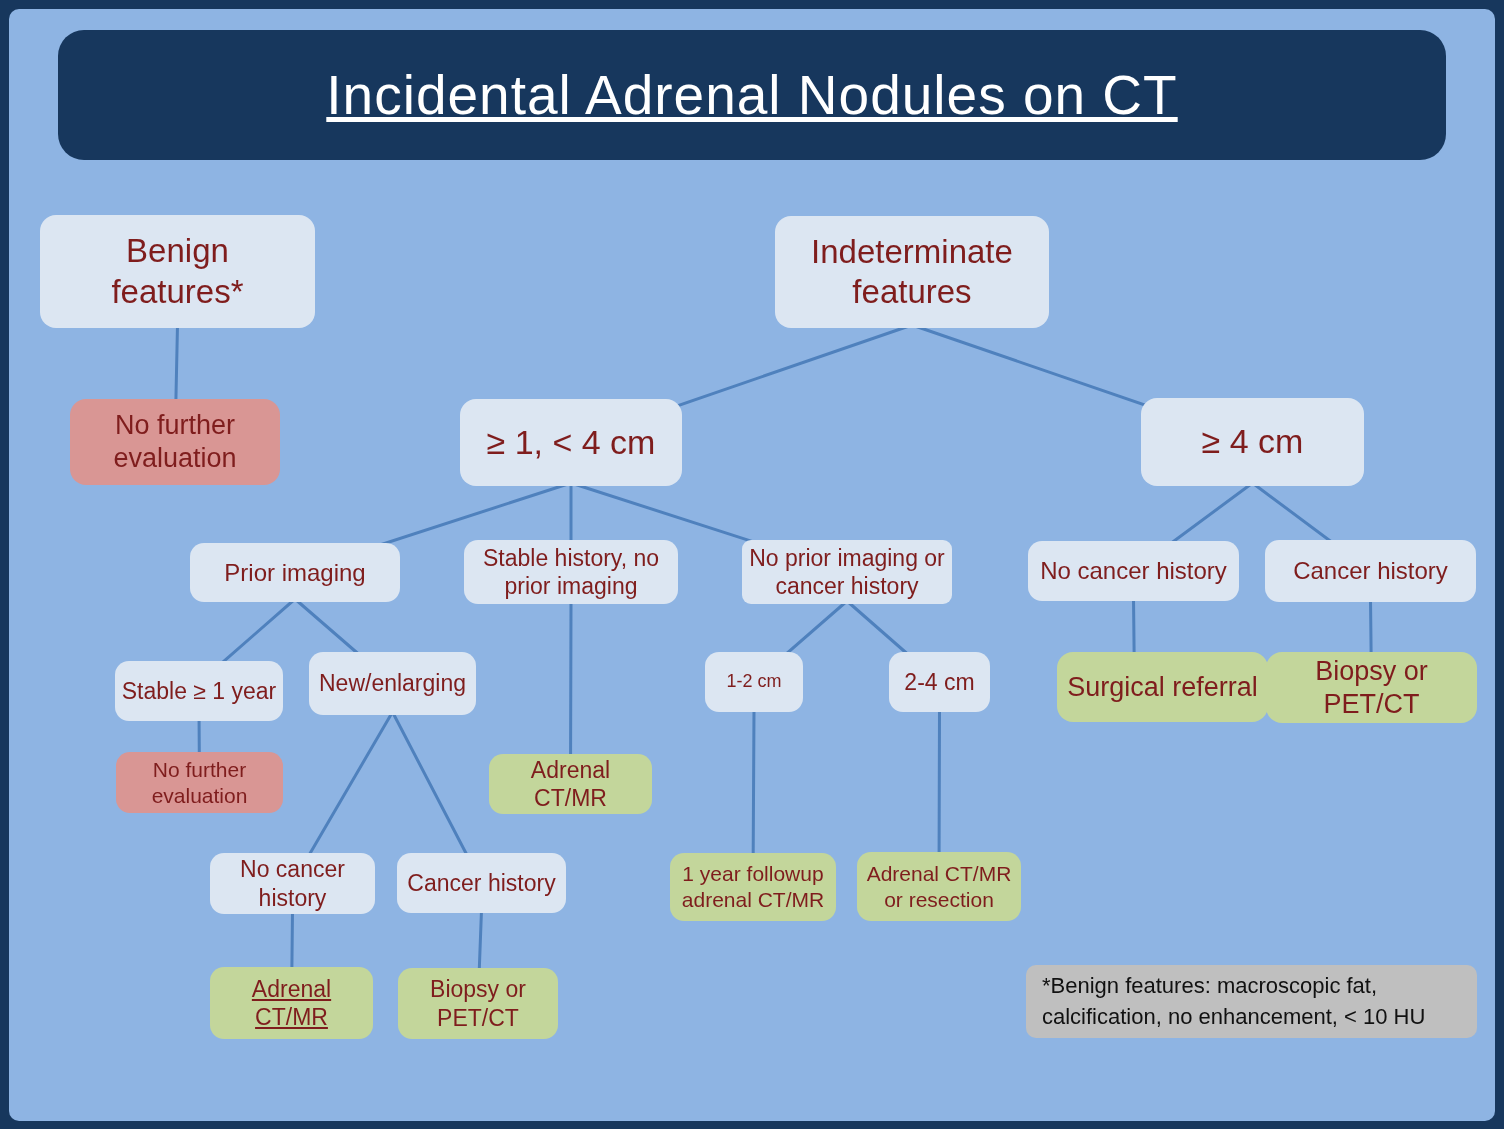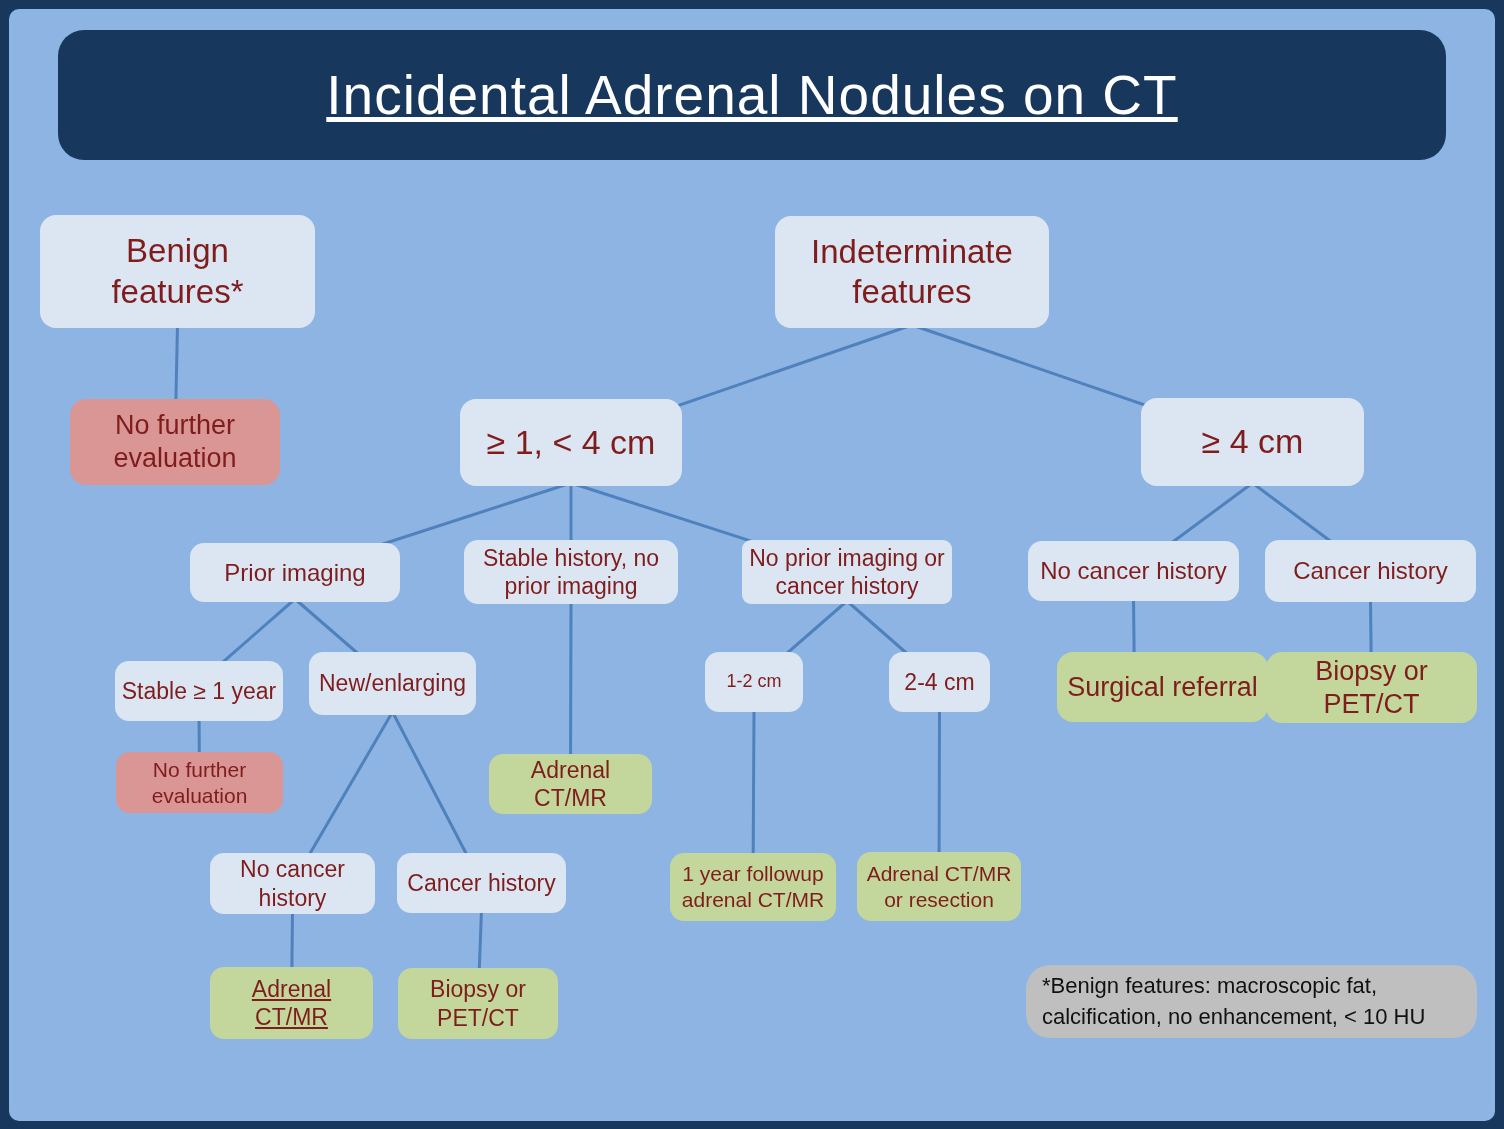--- a/index.html
+++ b/index.html
@@ -128,15 +128,15 @@
 
   <div class="node action" style="left:857px;top:852px;width:164px;height:69px;font-size:21px;border-radius:14px;">Adrenal CT/MR
 or resection</div>
 
   <div class="node action" style="left:210px;top:967px;width:163px;height:72px;font-size:23px;border-radius:14px;text-decoration:underline;">Adrenal
 CT/MR</div>
 
   <div class="node action" style="left:398px;top:968px;width:160px;height:71px;font-size:23px;border-radius:14px;">Biopsy or
 PET/CT</div>
 
-  <div class="note" style="left:1026px;top:965px;width:451px;height:73px;font-size:22px;border-radius:24px;">*Benign features: macroscopic fat,
+  <div class="note" style="left:1026px;top:965px;width:451px;height:73px;font-size:22px;">*Benign features: macroscopic fat,
 calcification, no enhancement, &lt; 10 HU</div>
 </div>
 
 </body></html>

